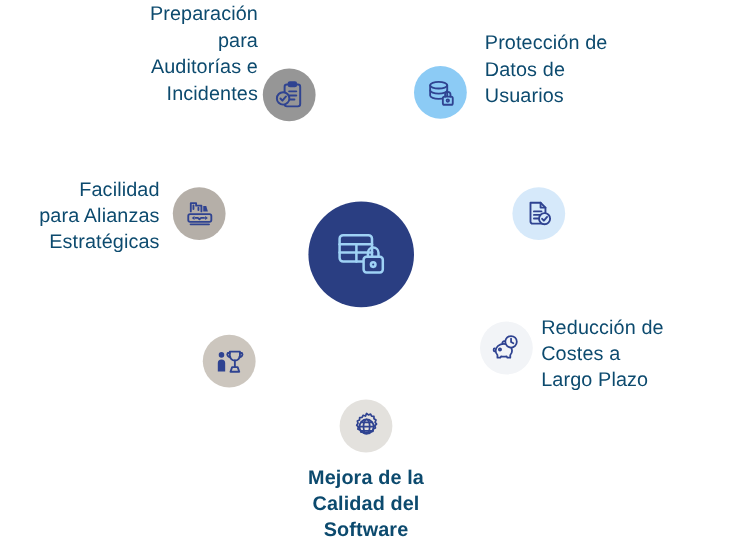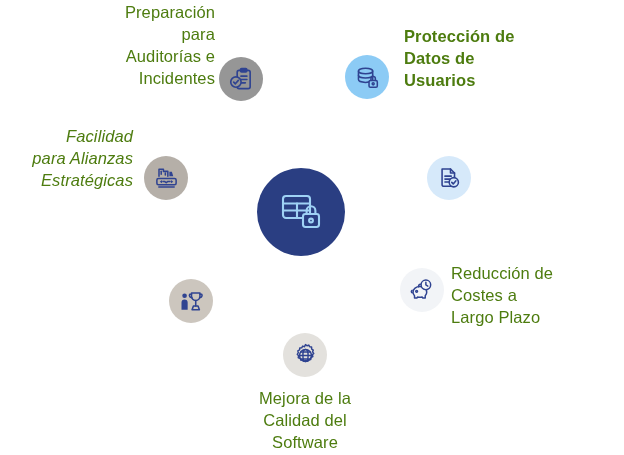--- a/index.html
+++ b/index.html
@@ -45,38 +45,38 @@
     border-radius: 50%;
     display: flex;
     align-items: center;
     justify-content: center;
   }
   .badge svg { display: block; }
 
   
   .label {
     position: absolute;
-    color: #4d7c0f;
+    color: #0c4a6e;
     font-size: 16.5px;
     line-height: 1.33;
     letter-spacing: 0.1px;
     white-space: pre-line;
   }
   .label.right  { text-align: right; }
   .label.left   { text-align: left; }
-  .label.center { text-align: center; }
+  .label.center { text-align: center; font-weight: bold; }
 
   
   .n-audit   { left: 75px;  top: 2px;   width: 140px; }
-  .n-alianza { left: 0px;   top: 126px; width: 133px; font-style: italic; }
+  .n-alianza { left: 0px;   top: 148px; width: 133px; }
   .n-difer   { left: 16px;  top: 274px; width: 144px; }
   .n-calidad { left: 232px; top: 388px; width: 146px; }
   .n-costes  { left: 451px; top: 263px; width: 160px; }
   .n-cumpl   { left: 484px; top: 156px; width: 138px; }
-  .n-datos   { left: 404px; top: 26px;  width: 160px; font-weight: bold; }
+  .n-datos   { left: 404px; top: 26px;  width: 160px; }
 </style>
 </head>
 <body>
 
 <div id="diagram">
 
   <div class="hub" style="left: 257px; top: 168px; background: rgb(42, 62, 130);">
     <span>
       <svg width="46" height="46" viewBox="0 0 46 46" fill="none" stroke="#9FD2F5" stroke-width="2.1" stroke-linejoin="round" stroke-linecap="round">
         <rect x="5" y="7" width="27" height="22" rx="3"></rect>

